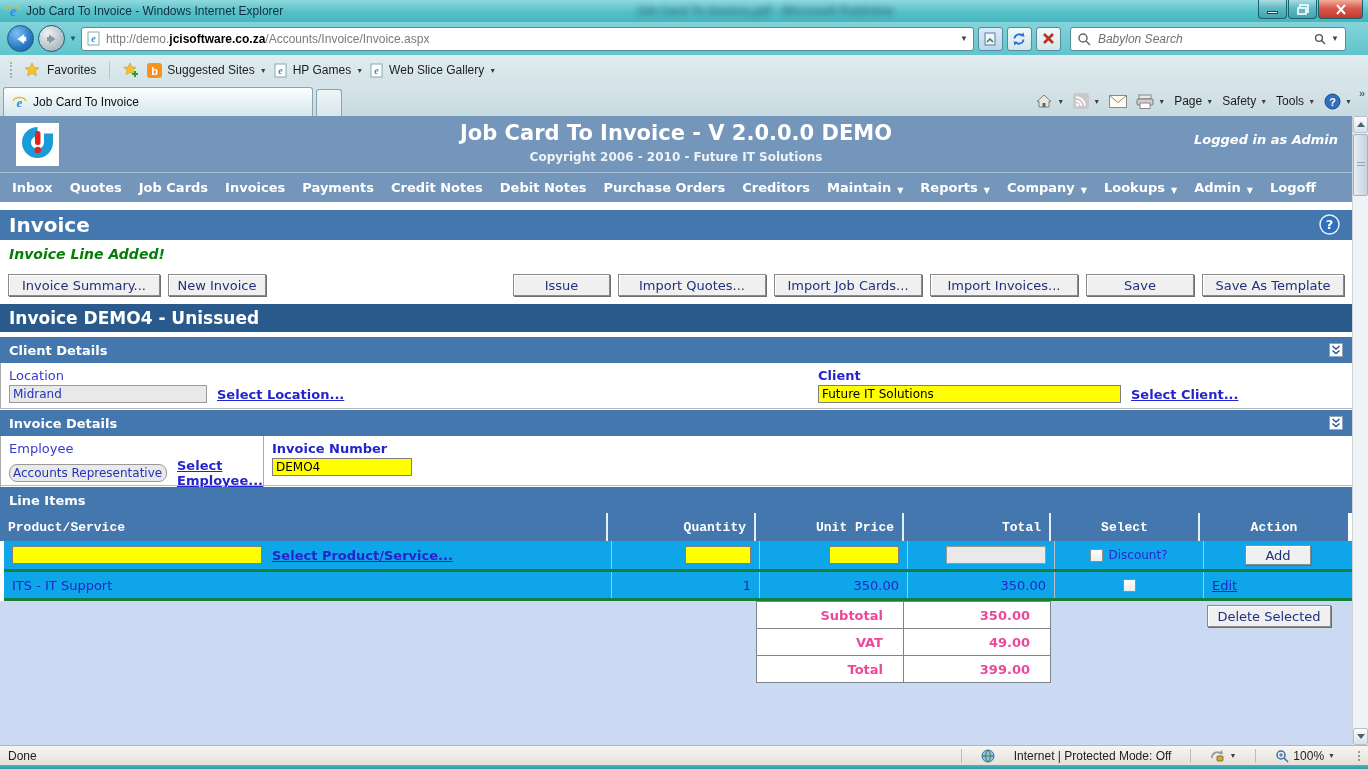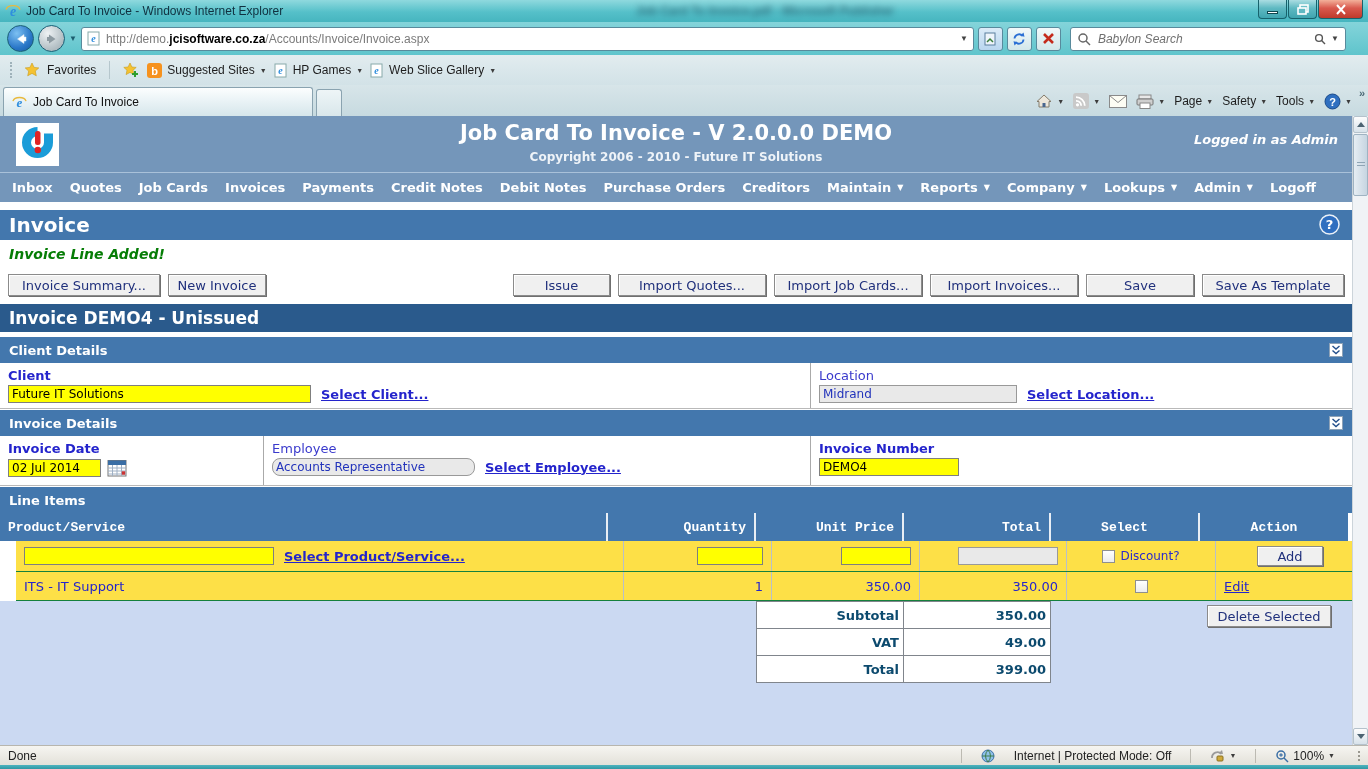--- a/index.html
+++ b/index.html
@@ -89,21 +89,21 @@
   .logo{position:absolute;left:16px;top:7px;width:43px;height:43px;background:#fff;}
   .apptitle{position:absolute;top:5px;left:0;width:100%;text-align:center;color:#fff;
     font-weight:bold;font-size:21px;font-family:"DejaVu Sans",sans-serif;}
   .appcopy{position:absolute;top:34px;left:0;width:100%;text-align:center;color:#eef3f8;
     font-weight:bold;font-size:12px;font-family:"DejaVu Sans",sans-serif;}
   .loggedin{position:absolute;right:14px;top:16px;color:#fff;font-style:italic;
     font-weight:bold;font-size:13px;font-family:"DejaVu Sans",sans-serif;}
   .appnav{position:absolute;top:56px;left:0;width:100%;height:30px;background:#7496ba;
     border-top:1px solid #a9c1d9;display:flex;align-items:center;gap:17px;padding:0 12px;
     color:#fff;font-weight:bold;font-size:13px;font-family:"DejaVu Sans",sans-serif;}
-  .navitem{display:flex;align-items:center;gap:6px;white-space:nowrap;cursor:pointer;}
+  .navitem{display:flex;align-items:flex-end;gap:6px;white-space:nowrap;cursor:pointer;}
   .nav-dd{font-size:8px;}
 
   .pagebar{position:absolute;top:94px;left:0;width:100%;height:30px;background:#4377ad;
     color:#fff;font-weight:bold;font-size:20px;display:flex;align-items:center;
     padding:0 9px;font-family:"DejaVu Sans",sans-serif;}
   .helpicon{position:absolute;right:12px;top:4px;}
   .msgrow{position:absolute;top:124px;left:0;width:100%;height:28px;background:#fff;
     display:flex;align-items:center;padding:0 9px;}
   .msg{color:#067d06;font-weight:bold;font-style:italic;font-size:14px;
     font-family:"DejaVu Sans",sans-serif;}
@@ -141,32 +141,32 @@
     background:#fff;border-bottom:1px solid #b9b9b9;display:grid;
     grid-template-columns:263px 547px 1fr;}
 
   .libar{top:371px;}
   .theader{position:absolute;top:397px;left:0;width:1348px;height:28px;background:#4377ad;
     display:grid;grid-template-columns:608px 148px 148px 147px 149px 148px;
     color:#fff;font-weight:bold;font-size:13px;font-family:Liberation Mono, monospace;}
   .th{display:flex;align-items:center;padding:0 8px;border-right:2px solid #e8eef5;}
   .th.right{justify-content:flex-end;} .th.center{justify-content:center;}
   .th:last-child{border-right:none;}
-  .trow{position:absolute;left:16px;width:1348px;background:#fde047;display:grid;
+  .trow{position:absolute;left:4px;width:1348px;background:#0ea5e9;display:grid;
     grid-template-columns:608px 148px 148px 147px 149px 148px;
-    border-bottom:1px solid #15803d;font-size:13px;font-family:"DejaVu Sans",sans-serif;}
+    border-bottom:3px solid #15803d;font-size:13px;font-family:"DejaVu Sans",sans-serif;}
   .td{display:flex;align-items:center;padding:0 8px;border-right:1px solid #b8bfc9;min-height:0;}
   .td:last-child{border-right:none;}
   .td.right{justify-content:flex-end;} .td.center{justify-content:center;}
   .entryrow{top:425px;height:31px;}
   .itemrow{top:456px;height:29px;color:#2424cc;}
   .totals-bg{position:absolute;top:485px;left:0;width:100%;height:144px;background:#cbd9f2;}
   .totcell{position:absolute;height:28px;background:#fff;border:1px solid #80858c;
-    display:flex;align-items:center;justify-content:flex-end;padding:0 4px;
-    font-weight:bold;color:#0c4a6e;font-size:13px;font-family:"DejaVu Sans",sans-serif;}
+    display:flex;align-items:center;justify-content:flex-end;padding:0 20px;
+    font-weight:bold;color:#ec4899;font-size:13px;font-family:"DejaVu Sans",sans-serif;}
   .checkbox{width:13px;height:13px;border:1px solid #8e8f8f;
     background:linear-gradient(#fff,#ececec);display:inline-block;}
   .disc{display:flex;align-items:center;gap:5px;color:#2a2acc;font-size:12px;
     font-family:"DejaVu Sans",sans-serif;}
 
   
   .statusbar{position:absolute;top:745px;left:0;right:0;height:20px;
     background:linear-gradient(#f6f5f1,#e3e1d9);border-top:1px solid #b8b6ae;
     display:flex;align-items:center;padding:0 8px;font-size:12px;color:#222;z-index:30;}
   .status-right{margin-left:auto;display:flex;align-items:center;gap:19px;}
@@ -482,67 +482,46 @@
       <div class="secbar cdbar">
         <span>Client Details</span>
         <span class="collapser">
           <svg width="14" height="14">
               <rect x="0.5" y="0.5" width="13" height="13" fill="#fff" stroke="#8fa3b8"></rect>
               <path d="M3.5 3 L7 6 L10.5 3 M3.5 7.5 L7 10.5 L10.5 7.5" stroke="#234f8c" stroke-width="1.4" fill="none"></path>
             </svg>
         </span>
       </div>
       <div class="cdcontent">
+        <div class="cell vline">
+          <div class="rlabel">Location</div>
+          <div class="inline-ctl">
+            <input class="gbox" style="width: 198px;" readonly="" value="Midrand">
+            <a class="blink">Select Location...</a>
+          </div>
+        </div>
         <div class="cell">
           <div class="blabel">Client</div>
           <div class="inline-ctl">
             <input class="ybox" style="width: 303px;" value="Future IT Solutions">
             <a class="blink">Select Client...</a>
-          </div>
-        </div>
-        <div class="cell vline">
-          <div class="rlabel">Location</div>
-          <div class="inline-ctl">
-            <input class="gbox" style="width: 198px;" readonly="" value="Midrand">
-            <a class="blink">Select Location...</a>
           </div>
         </div>
       </div>
 
       <div class="secbar idbar">
         <span>Invoice Details</span>
         <span class="collapser">
           <svg width="14" height="14">
               <rect x="0.5" y="0.5" width="13" height="13" fill="#fff" stroke="#8fa3b8"></rect>
               <path d="M3.5 3 L7 6 L10.5 3 M3.5 7.5 L7 10.5 L10.5 7.5" stroke="#234f8c" stroke-width="1.4" fill="none"></path>
             </svg>
         </span>
       </div>
       <div class="idcontent">
-        <div class="cell">
-          <div class="blabel">Invoice Date</div>
-          <div class="inline-ctl" style="gap:6px">
-            <input class="ybox" style="width: 93px;" value="02 Jul 2014">
-            <span>
-              <svg width="20" height="19">
-                  <rect x="1" y="2.5" width="18" height="15.5" fill="#fff" stroke="#777"></rect>
-                  <rect x="1" y="2.5" width="18" height="4.5" fill="#3a6ea5"></rect>
-                  <g stroke="#9fb0c4" stroke-width="1">
-                    <line x1="1" y1="10" x2="19" y2="10"></line>
-                    <line x1="1" y1="13" x2="19" y2="13"></line>
-                    <line x1="1" y1="16" x2="19" y2="16"></line>
-                    <line x1="5.5" y1="7" x2="5.5" y2="18"></line>
-                    <line x1="10" y1="7" x2="10" y2="18"></line>
-                    <line x1="14.5" y1="7" x2="14.5" y2="18"></line>
-                  </g>
-                  <rect x="14.8" y="13.3" width="3.4" height="3.4" fill="#c33"></rect>
-                </svg>
-            </span>
-          </div>
-        </div>
         <div class="cell vline">
           <div class="rlabel">Employee</div>
           <div class="inline-ctl">
             <input class="gbox" style="width: 203px; border-radius: 8px;" readonly="" value="Accounts Representative">
             <a class="blink">Select Employee...</a>
           </div>
         </div>
         <div class="cell vline">
           <div class="blabel">Invoice Number</div>
           <div class="inline-ctl">

